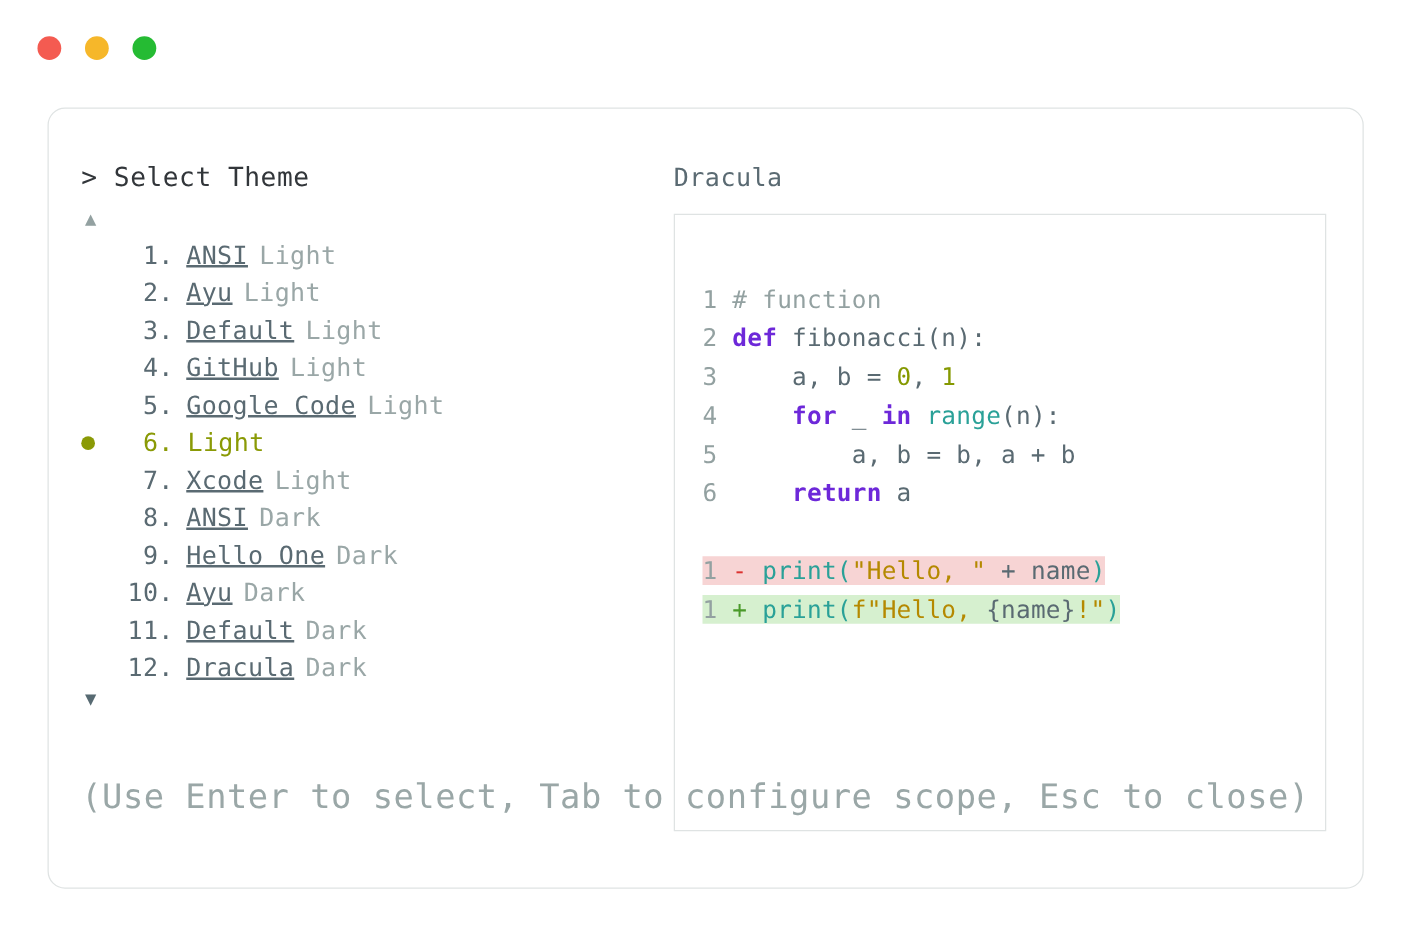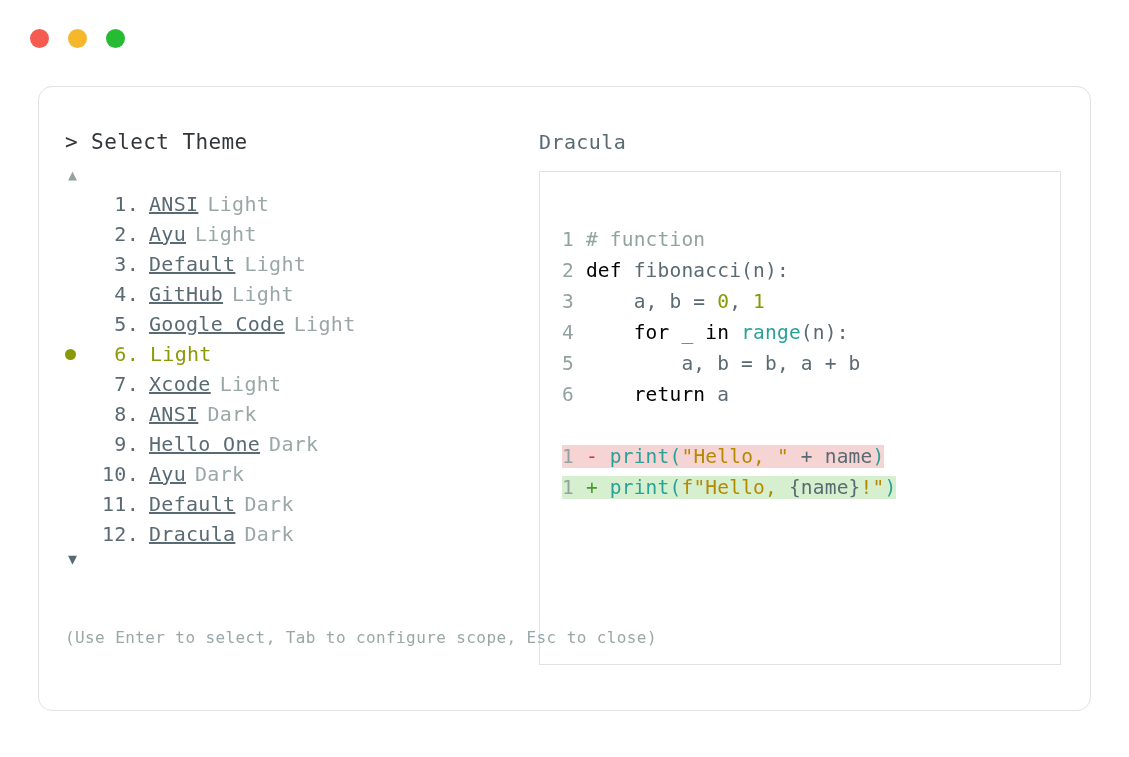--- a/index.html
+++ b/index.html
@@ -154,40 +154,40 @@
     font-size: 19.5px;
     line-height: 31px;
     white-space: pre;
     letter-spacing: 0.2px;
   }
   .code-line { padding-left: 22px; height: 31px; }
   .ln { color: #93a1a1; }
 
   
   .tok-comment { color: #93a1a1; }
-  .tok-kw      { color: #000000; }
+  .tok-kw      { color: #6d28d9; font-weight: bold; }
   .tok-fn      { color: #2aa198; text-align: center; }
   .tok-num     { color: #859900; }
   .tok-plain   { color: #5a6a72; }
   .tok-str     { color: #b58900; }
 
   .diff-block { margin-top: 31px; }
   .diff-line { height: 31px; padding-left: 22px; }
   .diff-line .inner { display: inline; }
   .diff-del { background: #f7d4d4; }
   .diff-add { background: #d6f0cf; }
   .mark-del { color: #dc322f; }
   .mark-add { color: #4a9a2a; }
 
   
   .footer-hint {
     position: absolute;
     left: 26px;
     top: 538px;
-    font-size: 16px;
+    font-size: 27px;
     line-height: 26px;
     color: #9aa7a7;
     letter-spacing: 0.4px;
     white-space: pre;
   }
 </style>
 </head>
 <body>
 
 <div class="titlebar">

